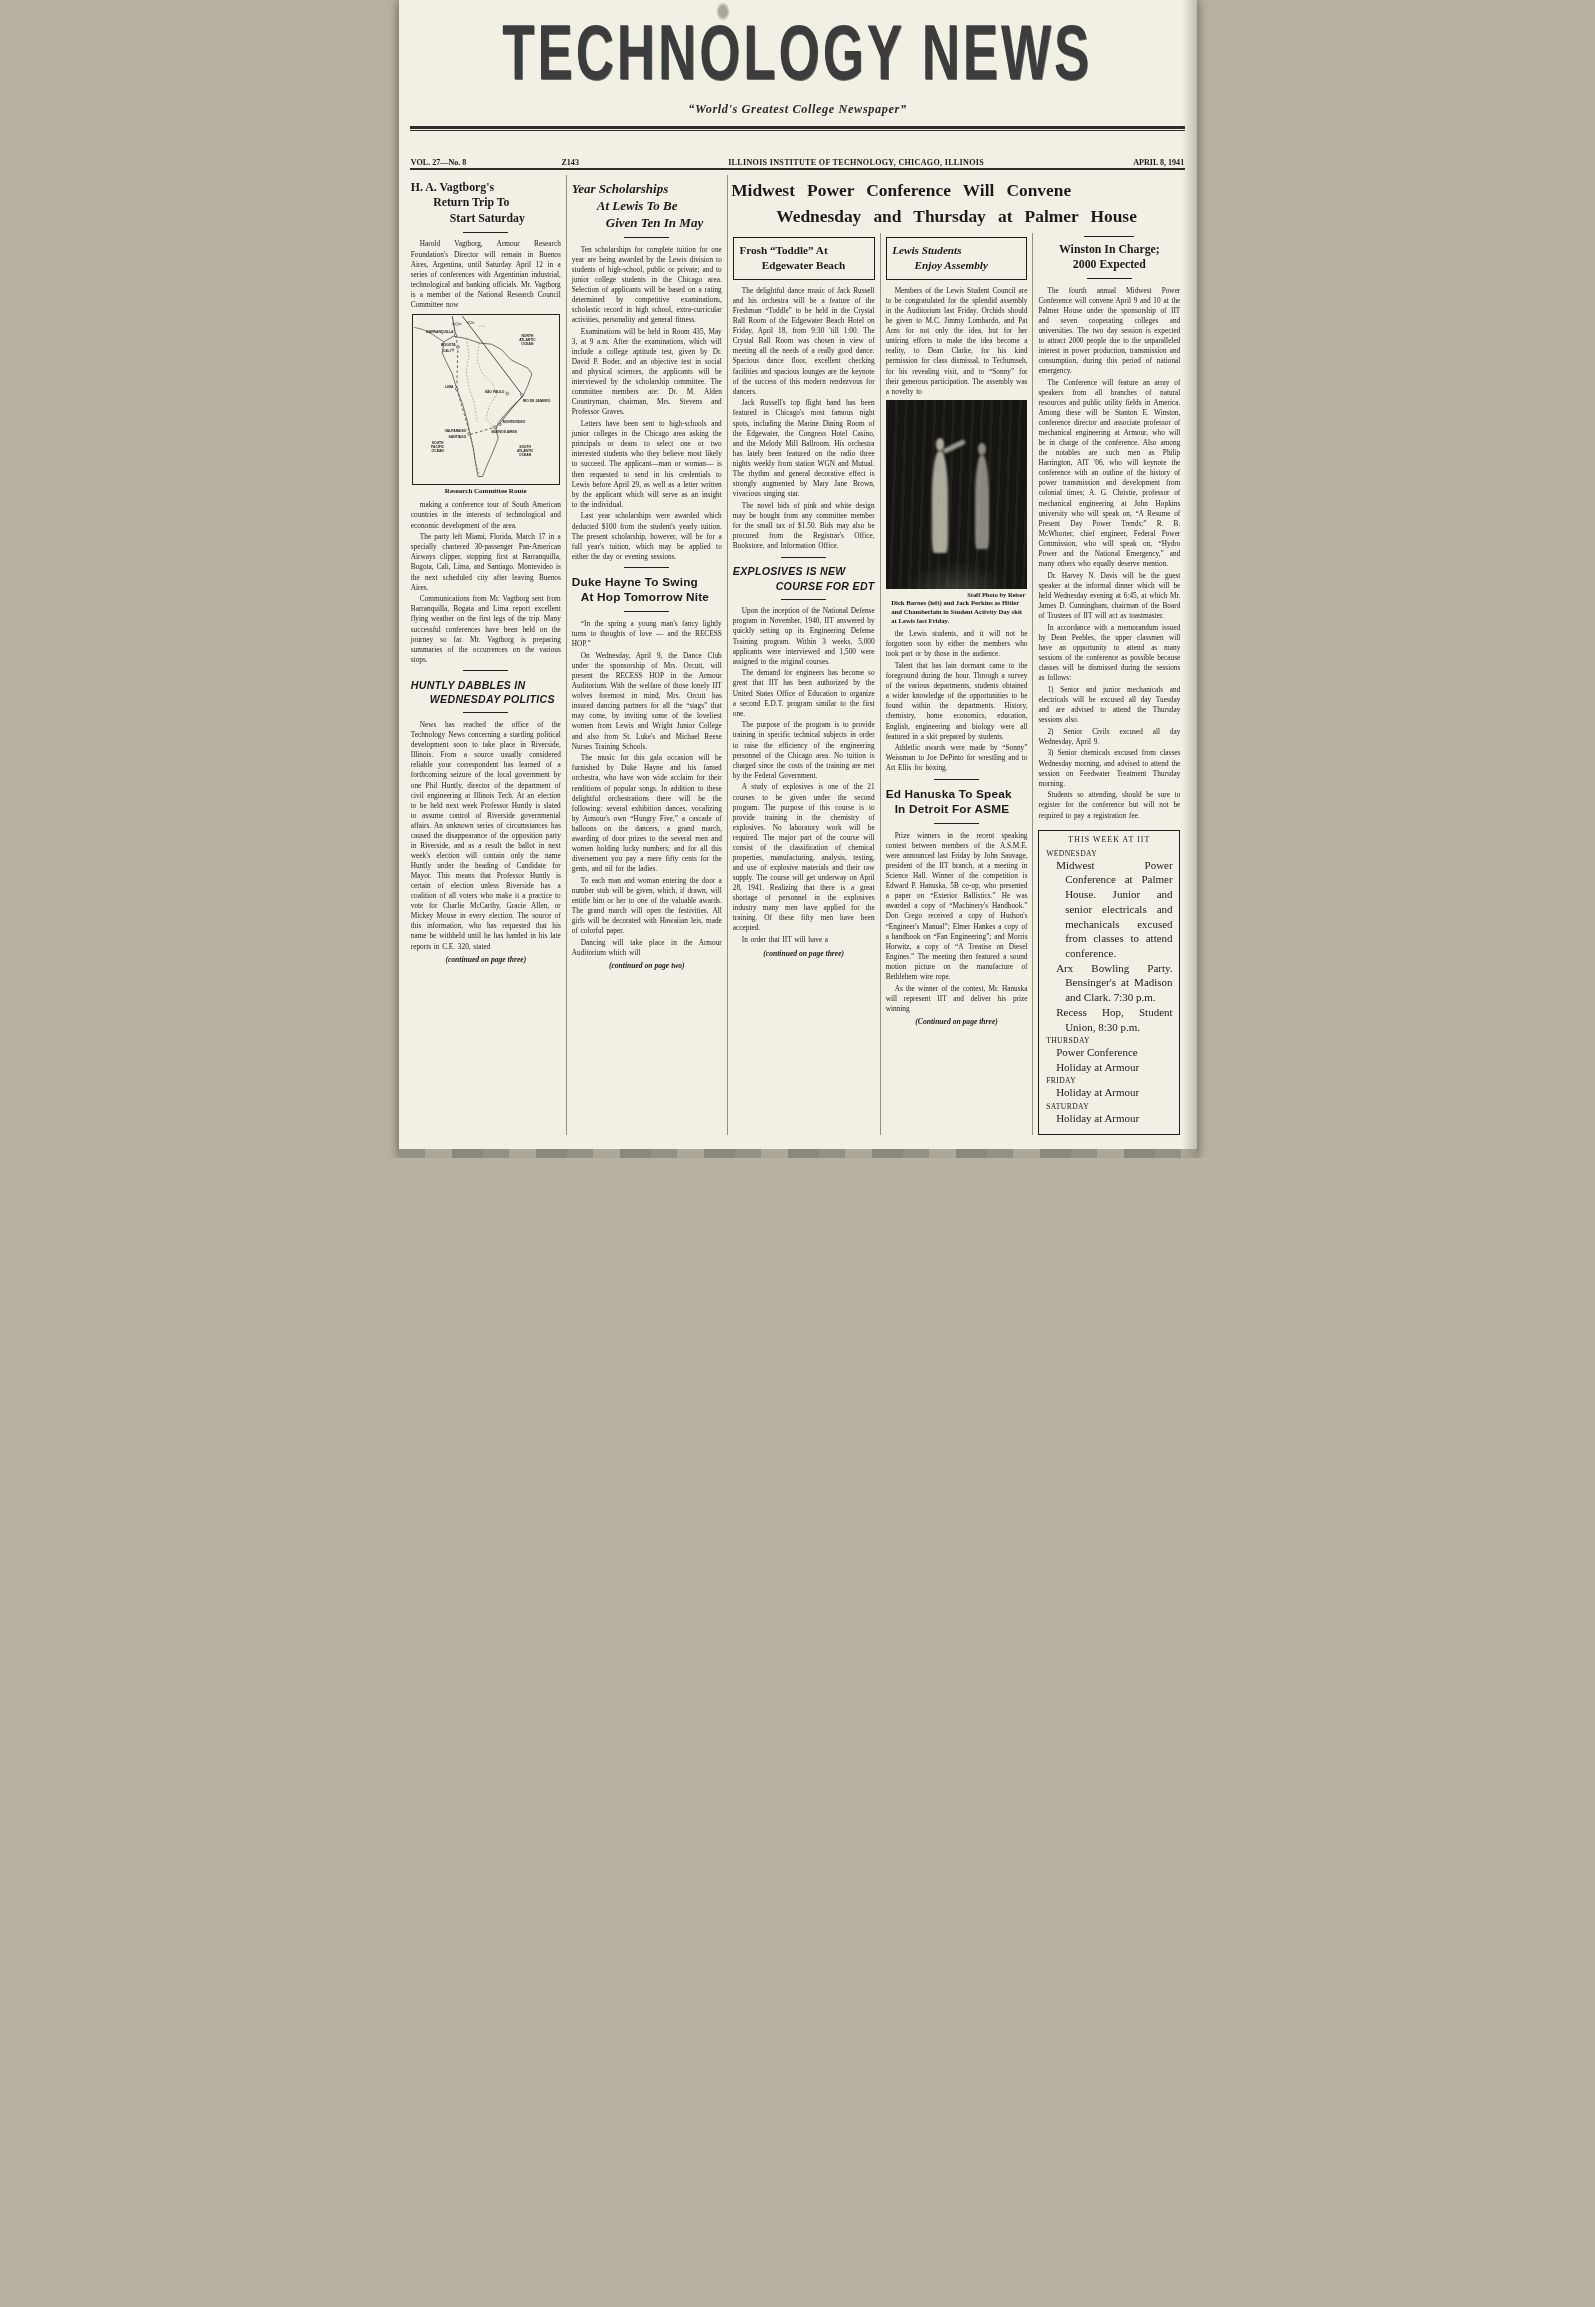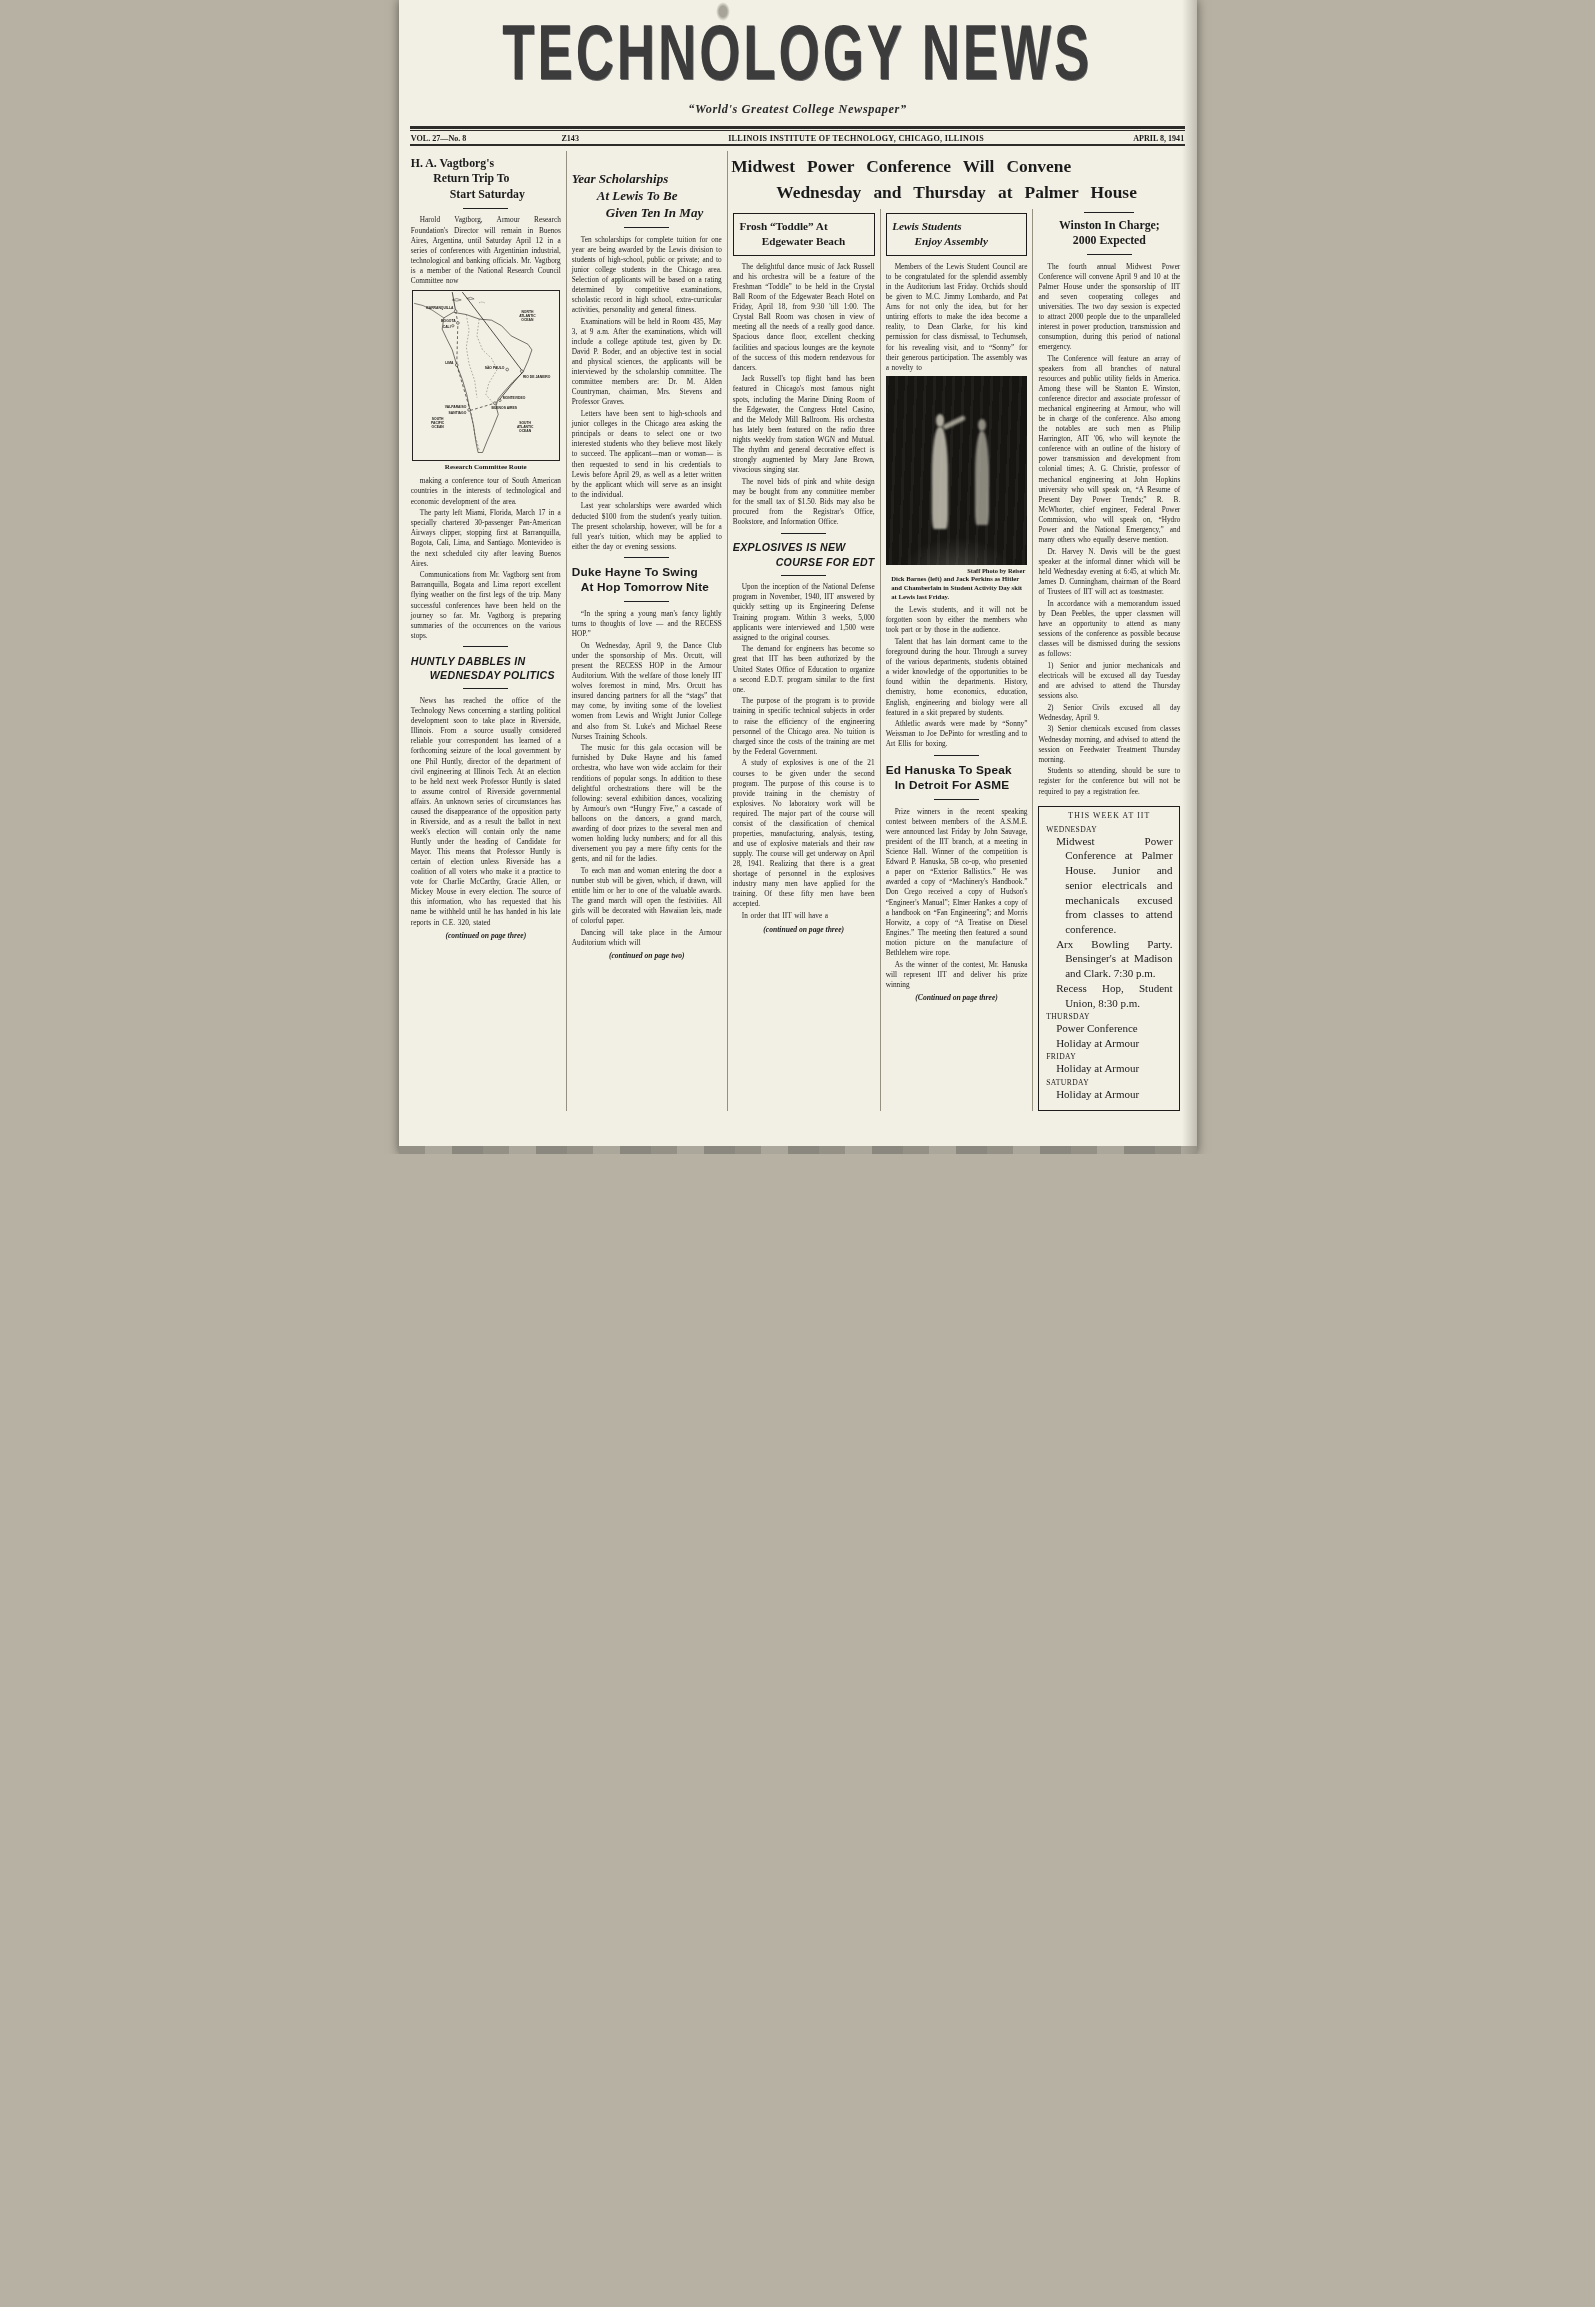--- a/index.html
+++ b/index.html
@@ -13,21 +13,21 @@
   .mast-title{font-family:"Liberation Sans",sans-serif;font-weight:bold;font-size:52px;
         letter-spacing:2.8px;color:#3c3c3c;transform:scale(1.02,1.5);white-space:nowrap;
         text-shadow:0.6px 0.6px 0 #6b6b6b;}
   .tagline{text-align:center;font-weight:bold;font-style:italic;font-size:12.3px;
         letter-spacing:0.6px;color:#2a2a2a;margin-top:3.4px;}
   
   .dateline{margin-top:9px;}
   .rule-a{height:2.8px;background:#2e2c28;}
   .rule-b{height:1.1px;background:#2e2c28;margin-top:1.7px;}
   .date-row{display:flex;align-items:baseline;font-weight:bold;font-size:8.1px;padding:2.2px 1.1px 1.7px 1.1px;}
-  .dr-z{margin-left:95px;}
+  .dr-z{margin-left:95px;margin-top:24px;}
   .dr-inst{flex:1;text-align:center;letter-spacing:0.3px;}
   .rule-c{height:1.7px;background:#2e2c28;}
   
   .columns{display:flex;margin-top:4.5px;}
   .col{width:150px;flex:0 0 150px;padding:2.2px 5px 0 5px;border-right:0.6px solid #95907f;}
   .col.first{padding-left:1.1px;}
   .right-wrap{flex:1;min-width:0;}
   .inner-cols{display:flex;}
   .icol{flex:1;min-width:0;padding:2.2px 5px 0 5px;}
   .icol.bordered{border-right:0.6px solid #95907f;}
@@ -35,21 +35,21 @@
   .bp{font-size:7.3px;line-height:1.38;text-align:justify;text-indent:9px;margin:0 0 1.7px 0;
       word-spacing:0.9px;}
   .cont{font-style:italic;text-align:center;font-size:7.6px;font-weight:bold;margin:3.4px 0 9px 0;}
   .divider{width:45px;height:1.1px;background:#1f1f1f;margin:5.6px auto 6.7px auto;}
   
   .head-serif{font-weight:bold;font-size:11.8px;line-height:1.3;margin-top:3.4px;}
   .hs-l2{padding-left:22.4px;} .hs-l3{padding-left:39px;}
   .head-isans{font-family:"Liberation Sans",sans-serif;font-weight:bold;font-style:italic;
       font-size:10.6px;line-height:1.35;letter-spacing:0.3px;margin-top:2.2px;}
   .hi-l2{padding-left:19px;}
-  .head-iserif{font-weight:bold;font-style:italic;font-size:13px;line-height:1.3;margin-top:18px;}
+  .head-iserif{font-weight:bold;font-style:italic;font-size:13px;line-height:1.3;margin-top:4px;}
   .his-l2{padding-left:25px;} .his-l3{padding-left:34px;font-family:Liberation Serif, serif;}
   .head-sans{font-family:"Liberation Sans",sans-serif;font-weight:bold;font-size:11.8px;
       line-height:1.3;letter-spacing:0.2px;margin-top:2.2px;}
   .hsan-l2{padding-left:9px;}
   .headbox{border:1.7px solid #1d1c1a;padding:4.5px 4.5px 6.7px 5.6px;margin:2.2px 0 5.6px 0;}
   .hb{font-weight:bold;font-size:11.2px;line-height:1.35;}
   .hb-l2{padding-left:22.4px;}
   .hb-it{font-style:italic;}
   .main-head{padding:5.6px 3.4px 4.5px 3.4px;}
   .mh{font-weight:bold;font-size:17.4px;line-height:1.25;word-spacing:7.8px;white-space:nowrap;}

